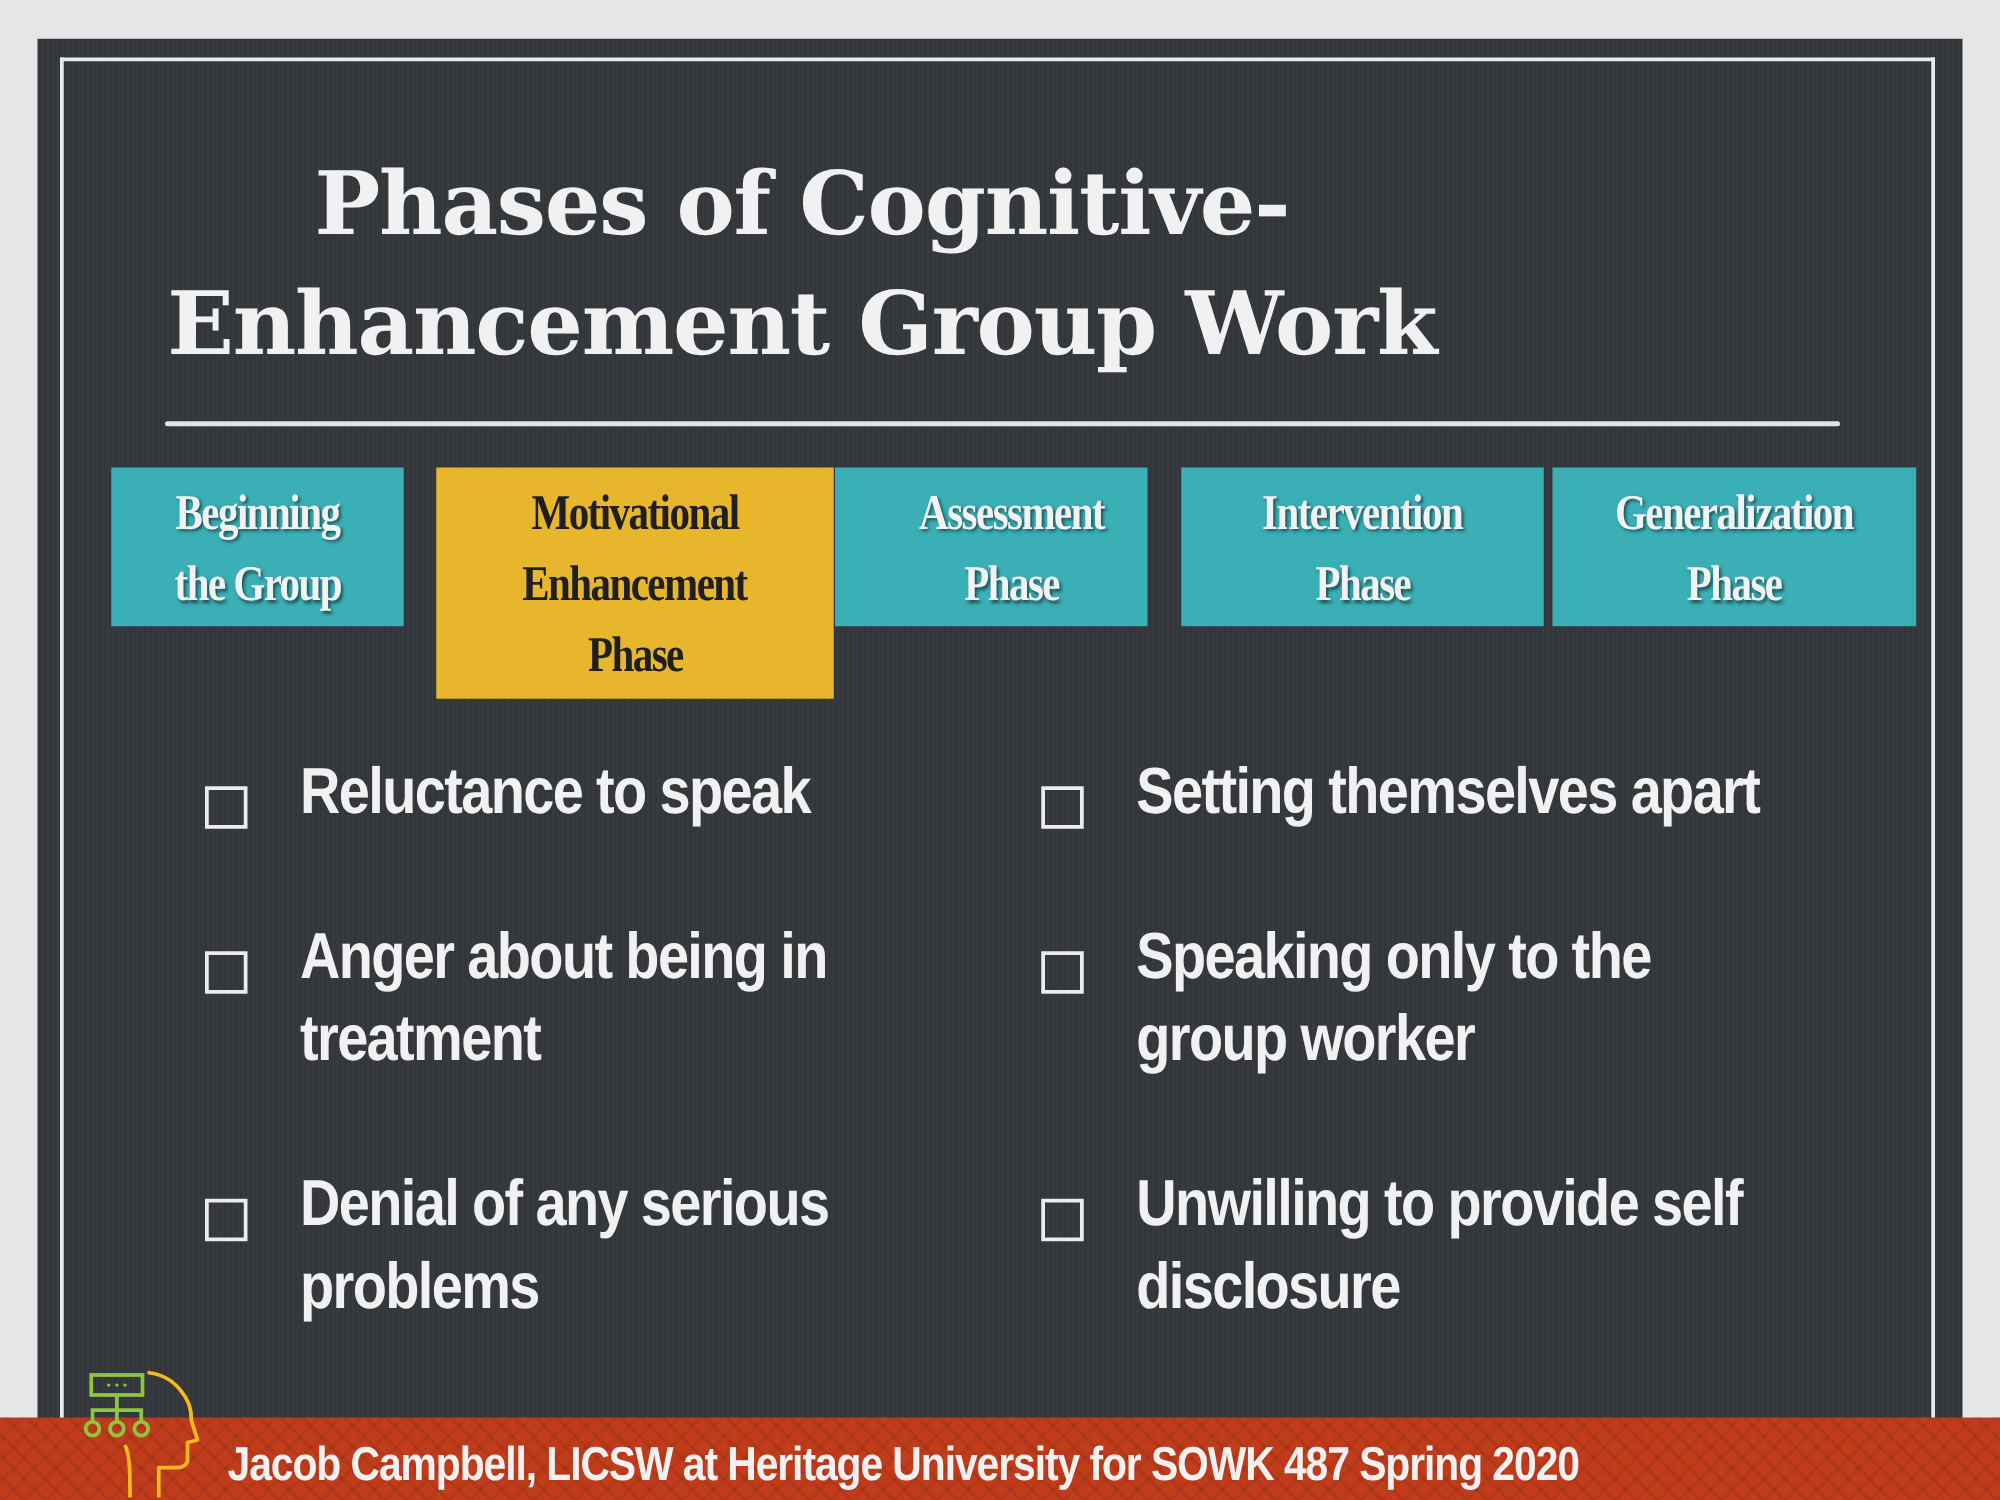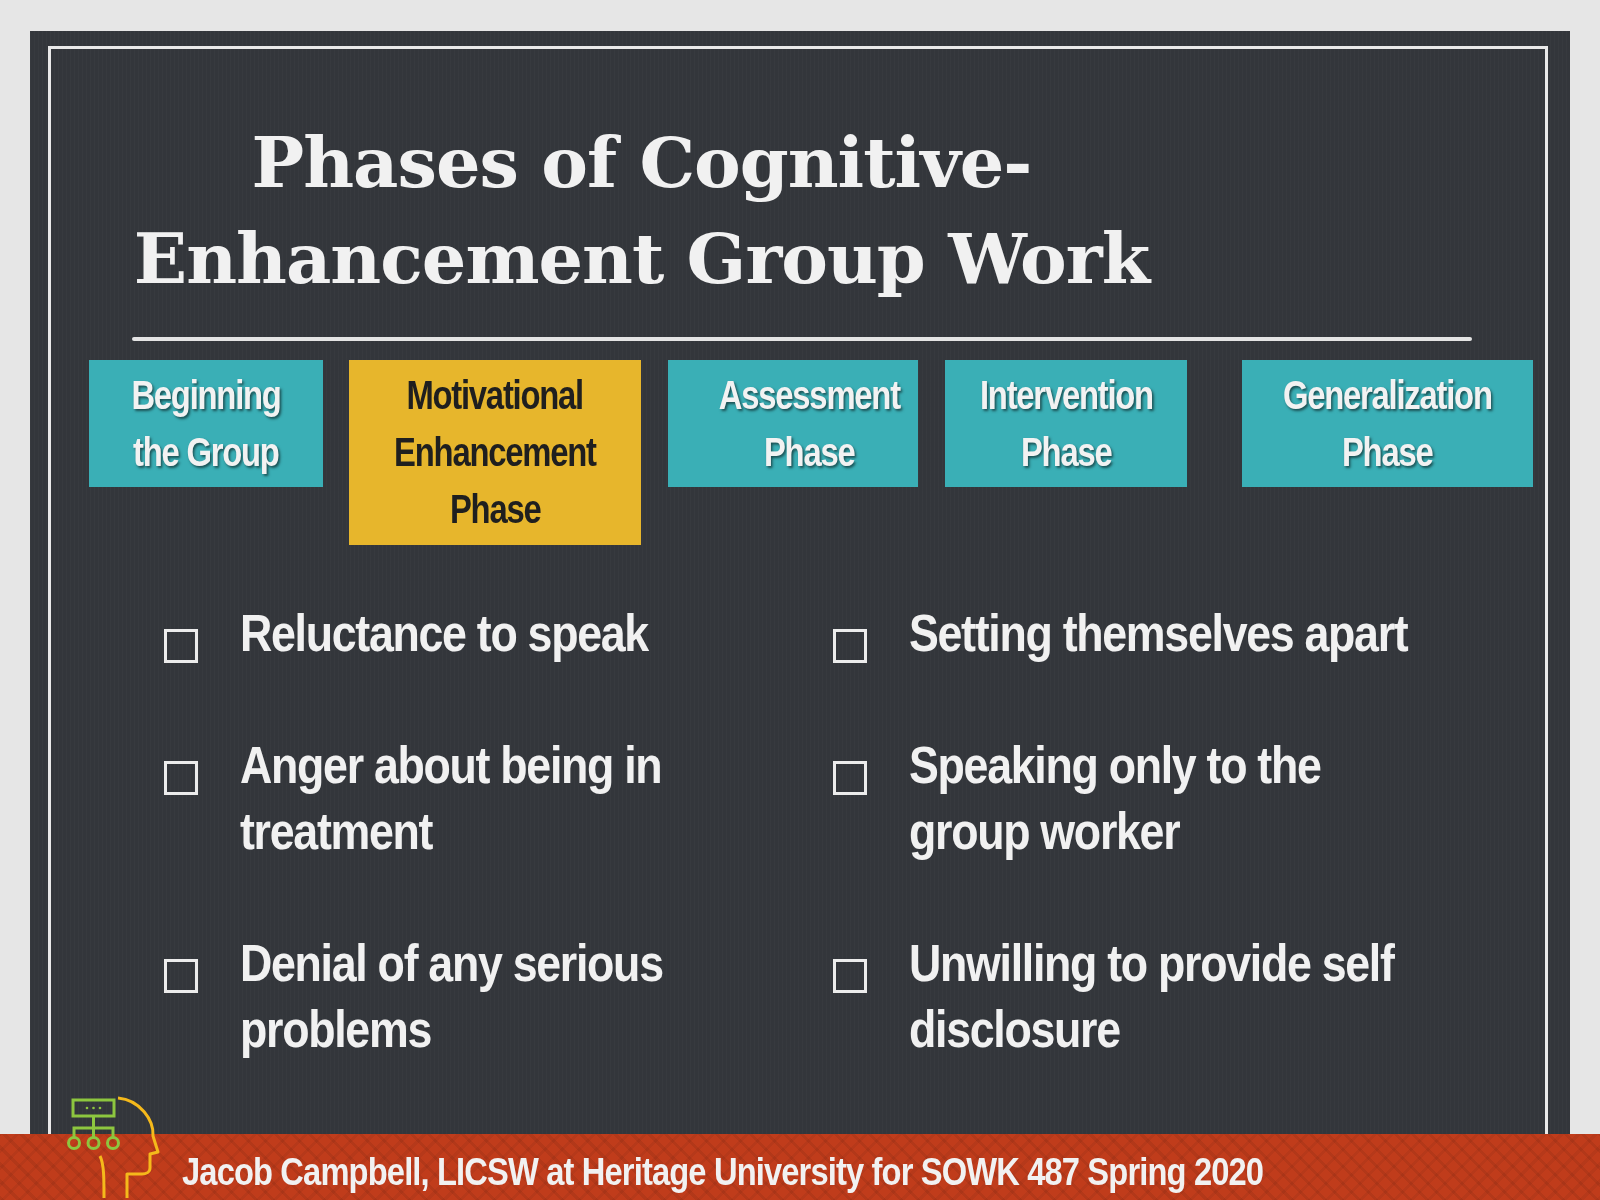--- a/index.html
+++ b/index.html
@@ -21,23 +21,23 @@
     position: absolute; left: 0; top: 115px; width: 1283px; text-align: center;
     font-family: "DejaVu Serif", serif; font-weight: bold; color: #f1f1f1;
     font-size: 70px; line-height: 96px; letter-spacing: -1px;
   }
   .title div { white-space: nowrap; }
   .rule {
     position: absolute; left: 132px; top: 337px; width: 1340px; height: 4px;
     background: #e4e4e4; border-radius: 2px;
   }
   .phase {
-    position: absolute; top: 360px; box-sizing: border-box;
+    position: absolute; top: 374px; box-sizing: border-box;
     display: flex; flex-direction: column; justify-content: center; align-items: center;
-    font-family: Liberation Sans, sans-serif; font-weight: bold; font-size: 40px;
+    font-family: Liberation Serif, serif; font-weight: bold; font-size: 40px;
     line-height: 57px; text-align: center; letter-spacing: -1.5px;
     transform-origin: center;
   }
   .phase span { display: block; white-space: nowrap; transform: scaleX(0.82); }
   .phase.teal { background: #3aafb6; color: #f2f2f2; text-shadow: 2px 2px 3px rgba(0,0,0,0.55); height: 127px; }
   .phase.gold { background: #e7b62c; color: #1f1f1f; height: 185px; }
   .bullets { position: absolute; top: 600px; }
   .bullet { position: absolute; width: 620px; }
   .check {
     position: absolute; left: 0; top: 29px; width: 34px; height: 34px;
@@ -74,30 +74,30 @@
   <div>Phases of Cognitive-</div>
   <div>Enhancement Group Work</div>
 </div>
 
 <div class="rule"></div>
 
 <div class="phase teal" style="left:89px;width:234px;">
   <span>Beginning</span>
   <span>the Group</span>
 </div>
-<div class="phase gold" style="left:349px;width:292px;">
+<div class="phase gold" style="left:349px;width:318px;">
   <span>Motivational</span>
   <span>Enhancement</span>
   <span>Phase</span>
 </div>
 <div class="phase teal" style="left:668px;width:250px;padding-left:32px;">
   <span>Assessment</span>
   <span>Phase</span>
 </div>
-<div class="phase teal" style="left:945px;width:242px;">
+<div class="phase teal" style="left:945px;width:290px;">
   <span>Intervention</span>
   <span>Phase</span>
 </div>
 <div class="phase teal" style="left:1222px;width:291px;margin-left:20px;">
   <span>Generalization</span>
   <span>Phase</span>
 </div>
 
 <div class="bullets" style="left:164px;">
   <div class="bullet" style="top:0;">

